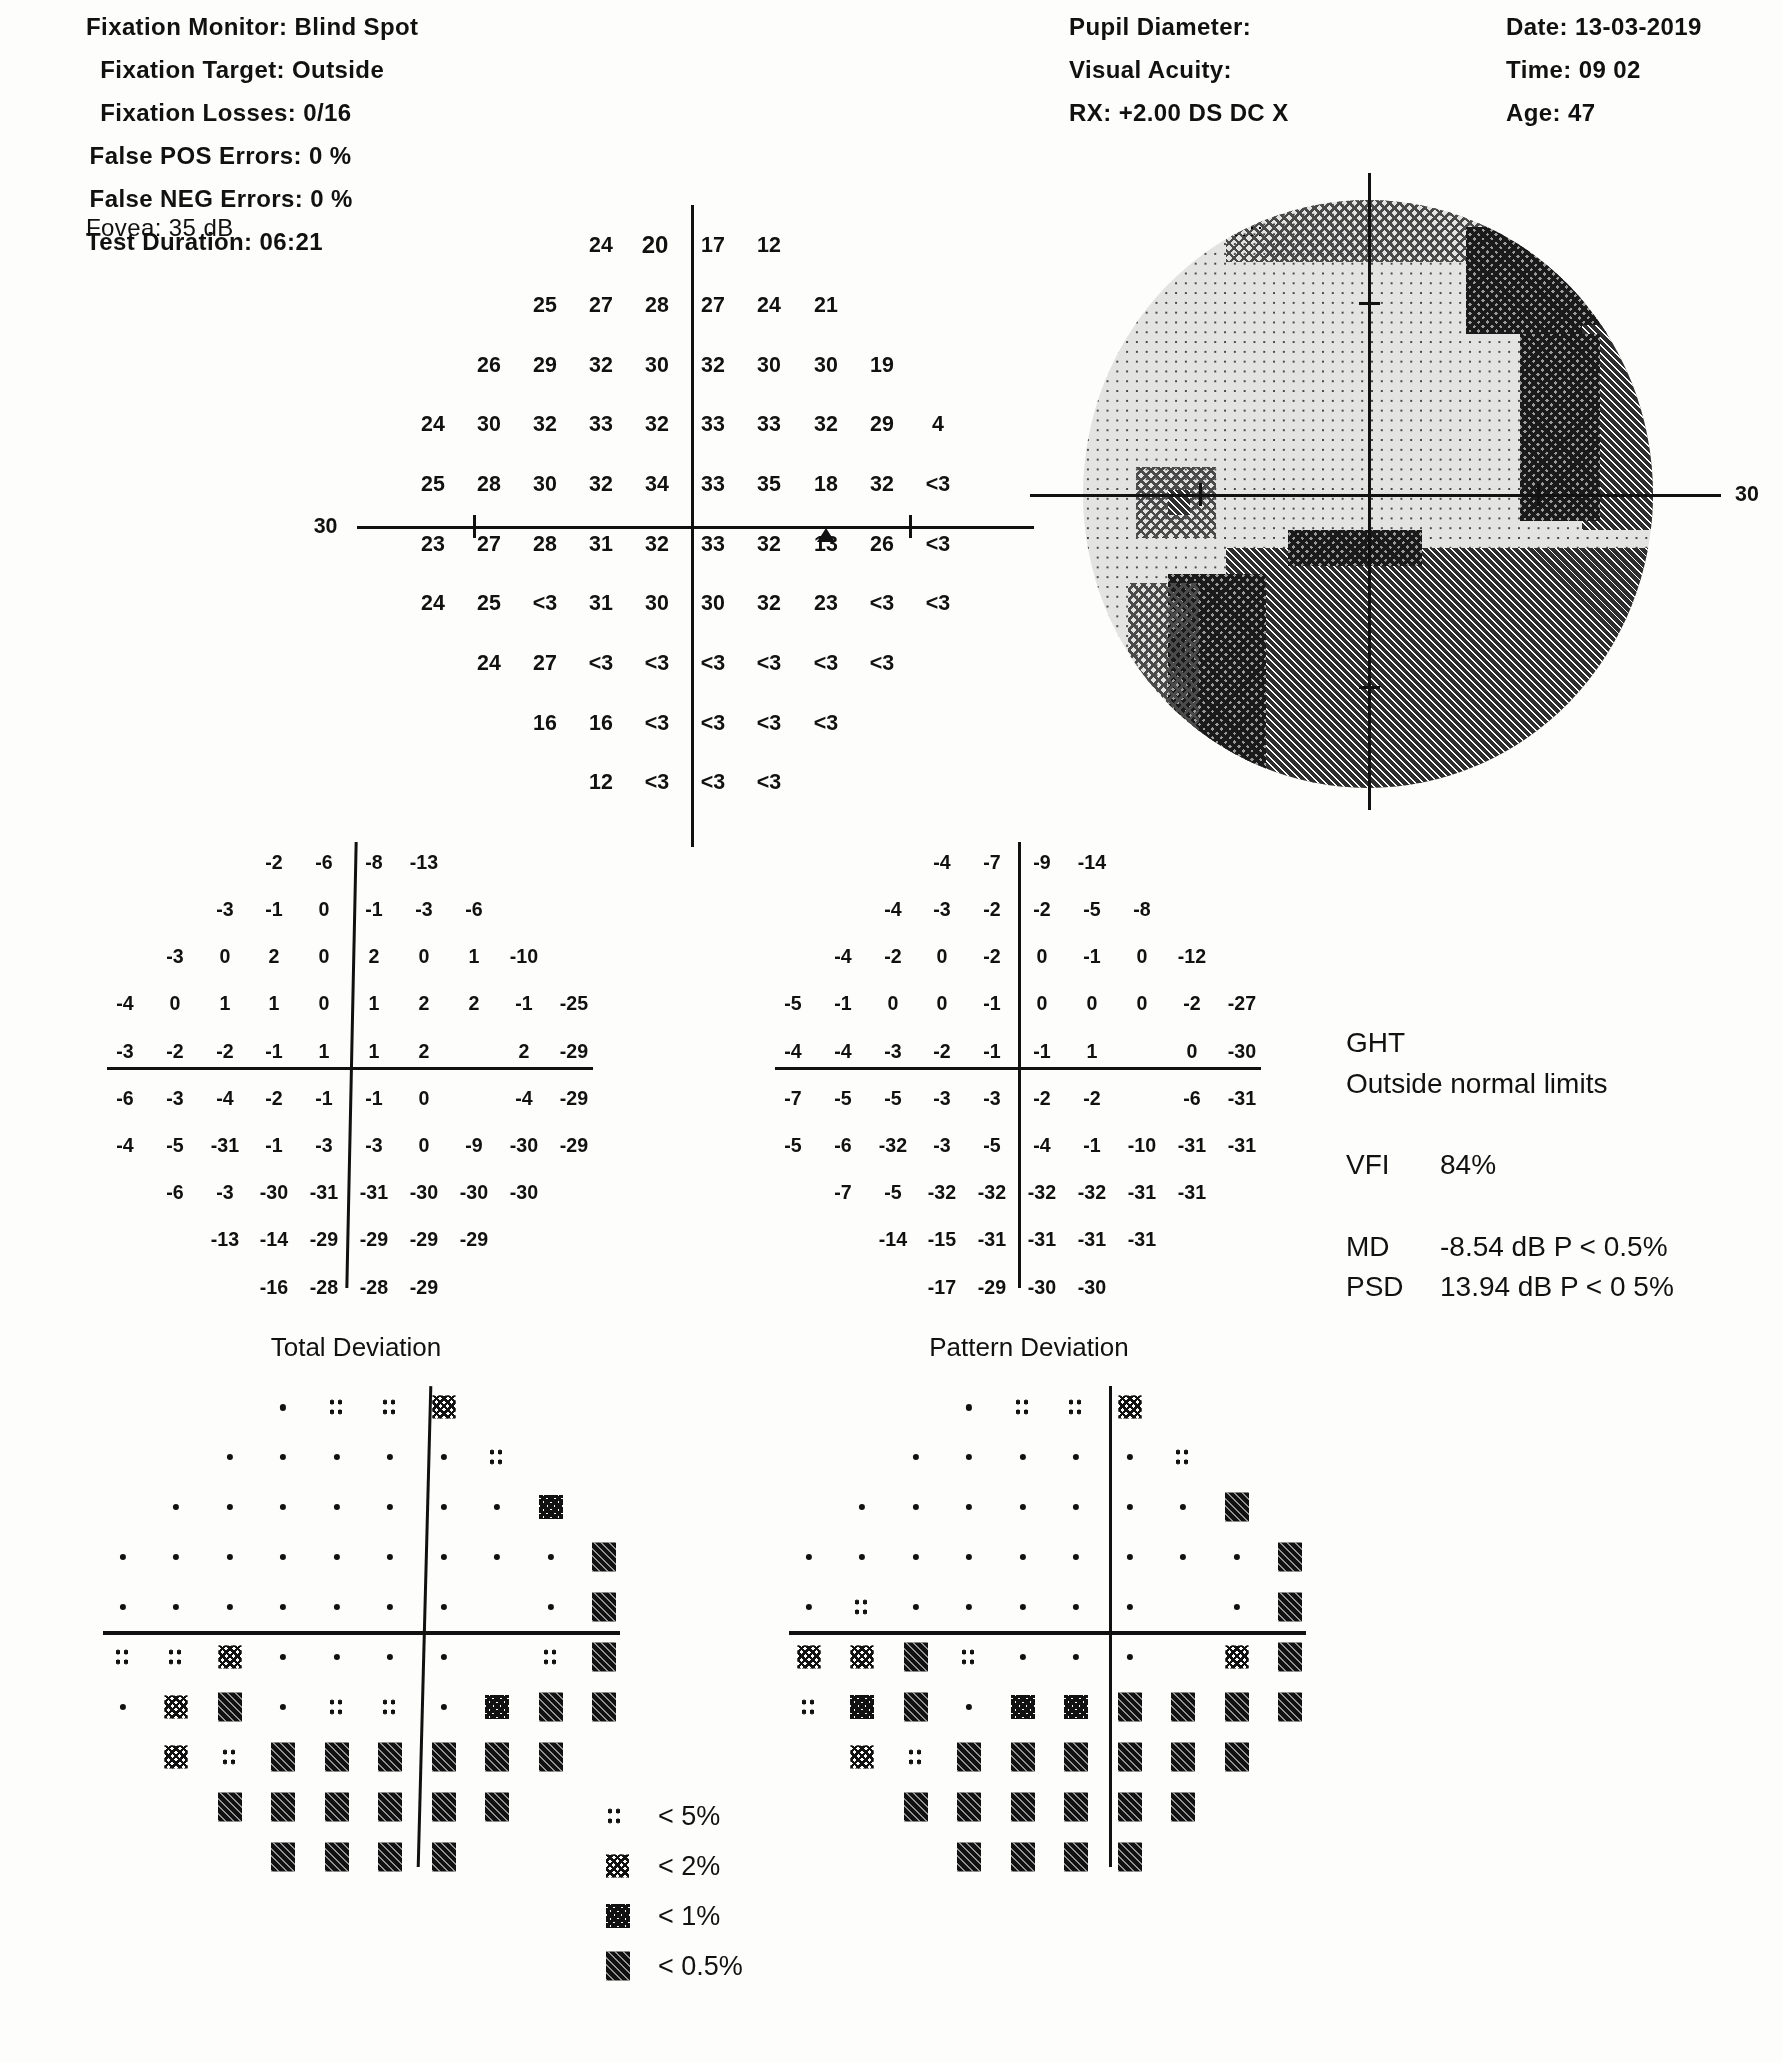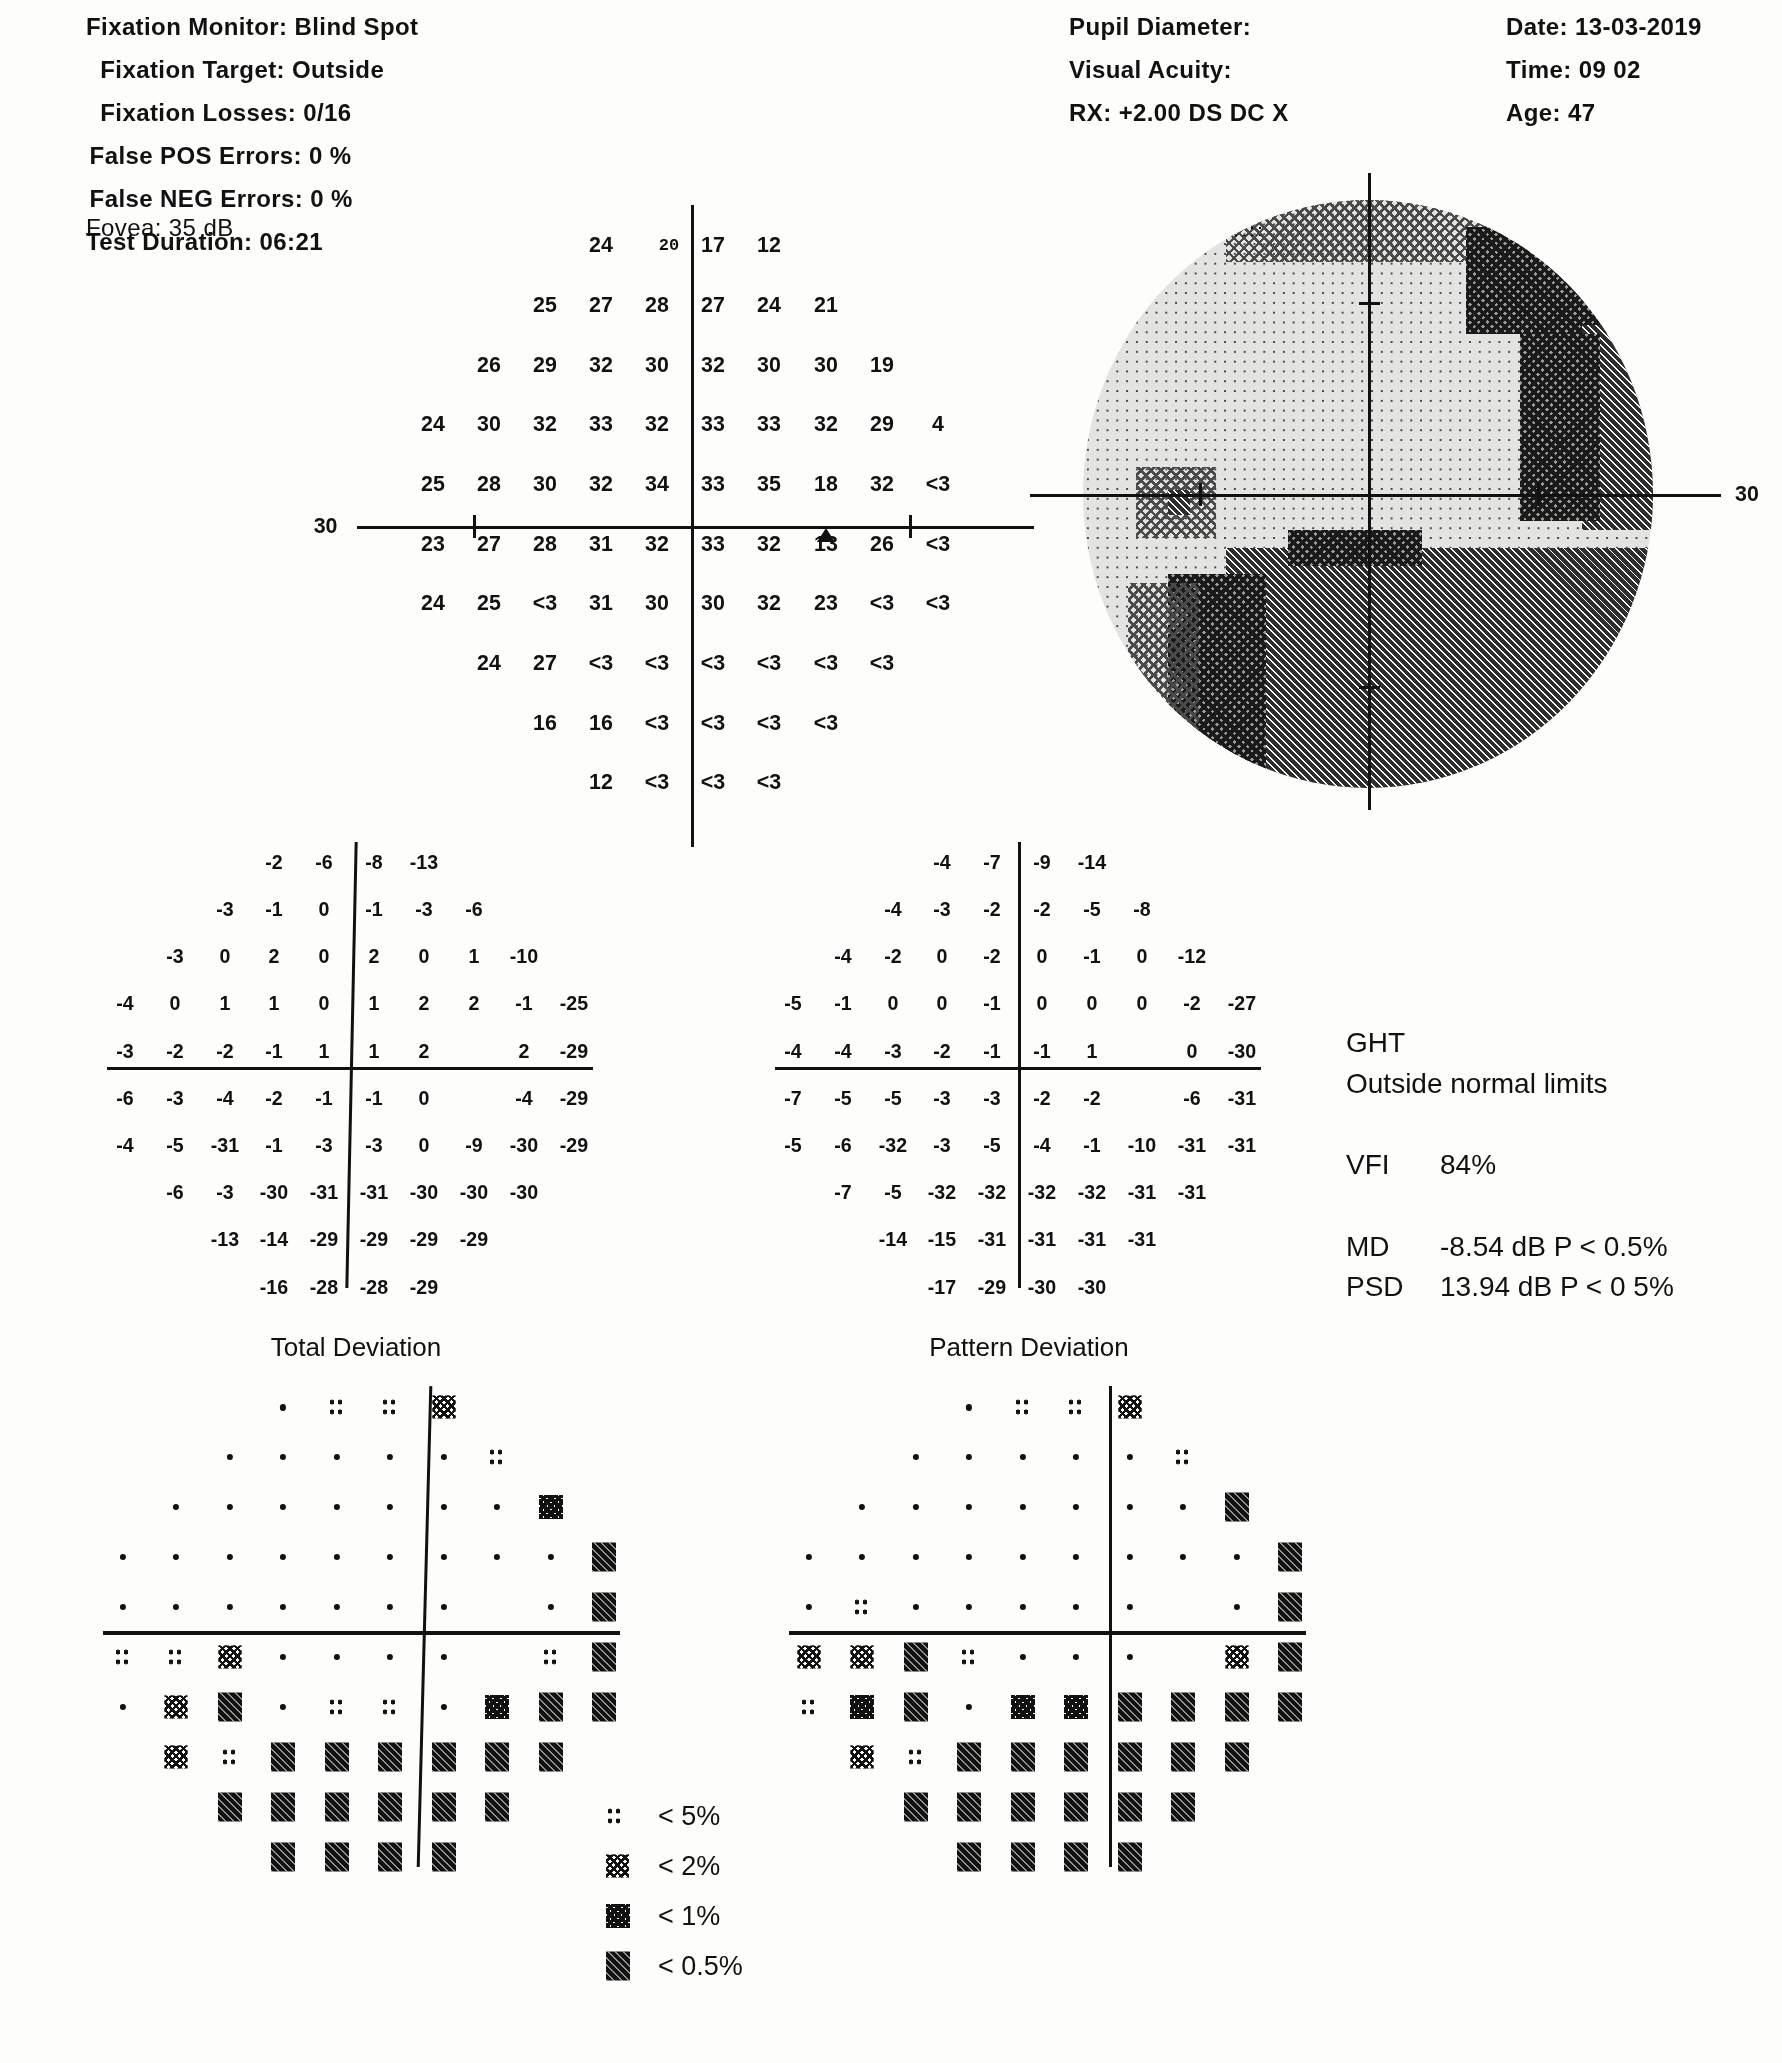--- a/index.html
+++ b/index.html
@@ -109,21 +109,21 @@
   </div>
 
   <div class="grid-wrap" id="sens-plot" style="left:339px;top:205px;width:704px;height:642px;">
     <div class="axis-v" style="left:352px;top:0;height:642px;"></div>
     <div class="axis-h" style="left:18px;top:321px;width:677px;"></div>
     <div class="tick" style="left:134px;top:310px;height:23px;"></div>
     <div class="tick" style="left:570px;top:310px;height:23px;"></div>
     <div class="blind-tri" style="left:478px;top:323px;"></div>
     <div class="axis-label" style="left:-13.4px;top:321px;">30</div>
   <div class="cell" style="left: 262px; top: 40px; font-size: 21.4px;">24</div>
-      <div class="cell" style="left: 330px; top: 40px; font-size: 17px; font-family: Liberation Mono, monospace;">20</div>
+      <div class="cell" style="left: 316px; top: 40px; font-size: 24px;">20</div>
       <div class="cell" style="left: 374px; top: 40px; font-size: 21.4px;">17</div>
       <div class="cell" style="left: 430px; top: 40px; font-size: 21.4px;">12</div>
       <div class="cell" style="left: 206px; top: 100px; font-size: 21.4px;">25</div>
       <div class="cell" style="left: 262px; top: 100px; font-size: 21.4px;">27</div>
       <div class="cell" style="left: 318px; top: 100px; font-size: 21.4px;">28</div>
       <div class="cell" style="left: 374px; top: 100px; font-size: 21.4px;">27</div>
       <div class="cell" style="left: 430px; top: 100px; font-size: 21.4px;">24</div>
       <div class="cell" style="left: 487px; top: 100px; font-size: 21.4px;">21</div>
       <div class="cell" style="left: 150px; top: 160px; font-size: 21.4px;">26</div>
       <div class="cell" style="left: 206px; top: 160px; font-size: 21.4px;">29</div>

